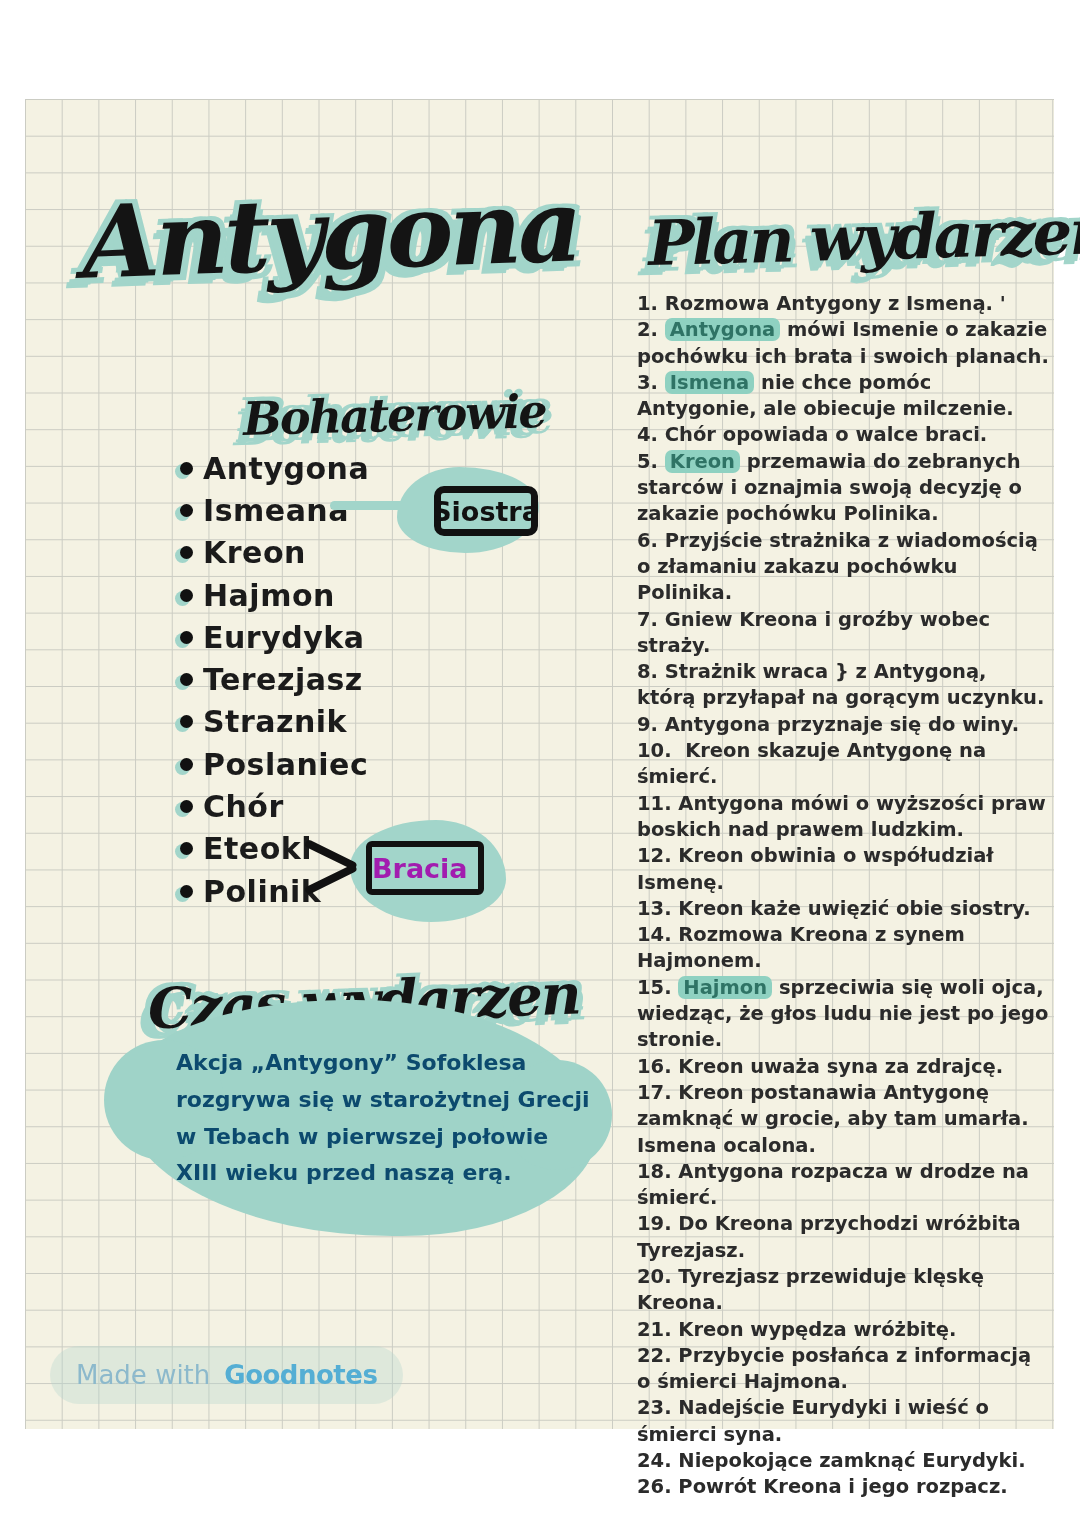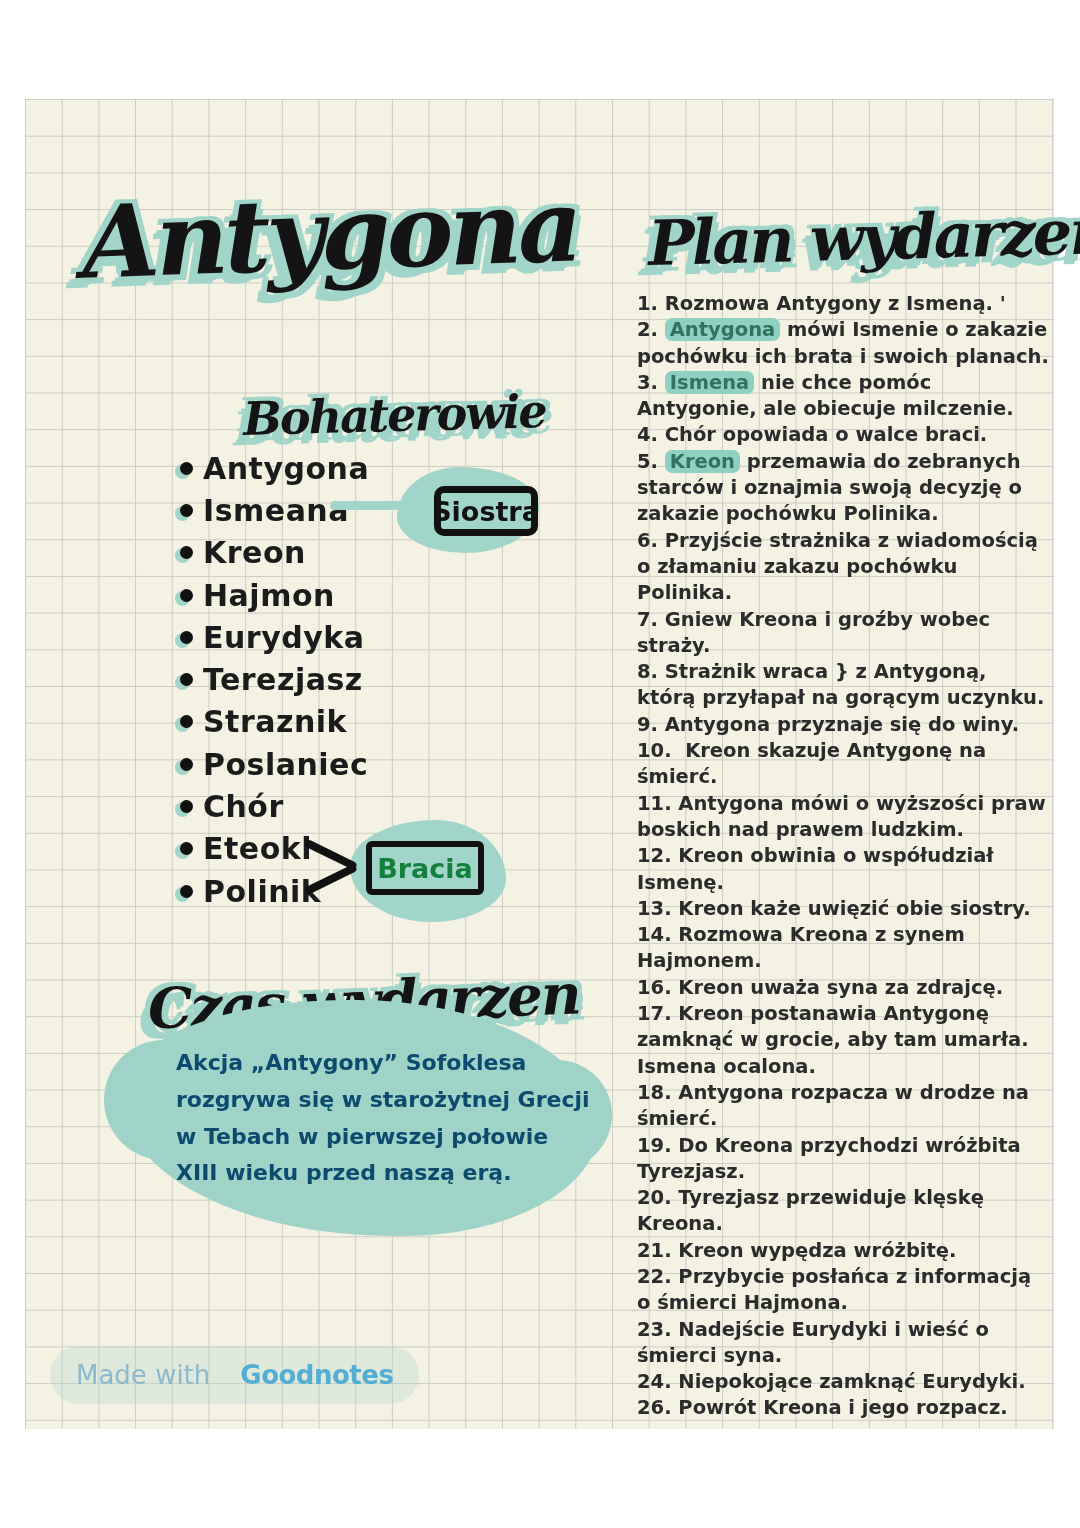--- a/index.html
+++ b/index.html
@@ -34,40 +34,40 @@
   .sister-cloud{position:absolute;left:397px;top:467px;width:142px;height:86px;background:#a2d5ca;
     border-radius:44% 56% 52% 48% / 58% 46% 54% 42%;}
   .sister-box{position:absolute;left:434px;top:486px;width:104px;height:50px;border:7px solid #111;
     border-radius:10px;display:flex;align-items:center;justify-content:center;
     font-size:27px;font-weight:bold;color:#111;box-sizing:border-box;}
   .sister-line{position:absolute;left:330px;top:501px;width:92px;height:9px;background:#a2d5ca;border-radius:5px;}
 
   .brothers-cloud{position:absolute;left:350px;top:820px;width:156px;height:102px;background:#a2d5ca;
     border-radius:55% 45% 48% 52% / 46% 58% 42% 54%;}
   .brothers-box{position:absolute;left:366px;top:841px;width:118px;height:54px;border:6px solid #111;
-    border-radius:6px;display:flex;align-items:center;justify-content:center;
-    font-size:27px;font-weight:bold;color:#15803d;box-sizing:border-box;}
+    border-radius:6px;display:flex;align-items:center;
+    font-size:27px;font-weight:bold;color:#a21caf;box-sizing:border-box;}
   .brothers-angle{position:absolute;left:300px;top:834px;width:62px;height:66px;}
   .angle-bar{position:absolute;top:29px;left:0;width:56px;height:8px;background:#111;border-radius:4px;transform-origin:100% 50%;}
   .angle-bar.b1{transform:rotate(26deg);}
   .angle-bar.b2{transform:rotate(-26deg);}
 
   .time-blob{position:absolute;left:122px;top:1000px;width:476px;height:236px;background:#9fd3c8;
     border-radius:48% 52% 42% 58% / 40% 56% 46% 60%;}
   .time-blob:before{content:"";position:absolute;left:-18px;top:40px;width:120px;height:120px;background:#9fd3c8;border-radius:50%;}
   .time-blob:after{content:"";position:absolute;right:-14px;top:60px;width:110px;height:110px;background:#9fd3c8;border-radius:50%;}
   .time-text{position:absolute;left:176px;top:1045px;width:420px;}
   .time-line{font-size:22px;font-weight:bold;color:#0c4a6e;line-height:36.8px;white-space:nowrap;}
 
   .plan-list{position:absolute;left:637px;top:291px;width:414px;}
   .plan-item{font-size:19.5px;font-weight:bold;color:#2b2b2b;line-height:26.3px;white-space:pre-wrap;}
   .hl{background:#8fd1c1;border-radius:7px;padding:0 5px;color:#2f7365;}
 
   .badge{position:absolute;left:50px;top:1346px;height:58px;padding:0 26px;border-radius:29px;
-    background:rgba(180,214,206,0.34);display:flex;align-items:center;gap:30px;}
+    background:rgba(180,214,206,0.34);display:flex;align-items:center;gap:14px;}
   .made{font-size:26px;color:#8cb9cc;}
   .brand{font-size:26px;font-weight:bold;color:#54aed4;letter-spacing:-0.5px;}
 </style>
 </head>
 <body>
 
 <div class="paper"></div>
 
 <h1 class="script title">Antygona</h1>
 
@@ -153,20 +153,21 @@
     <div class="plan-item"><span>5. </span><span class="hl">Kreon</span><span> przemawia do zebranych starców i oznajmia swoją decyzję o zakazie pochówku Polinika.</span></div>
     <div class="plan-item"><span>6. </span><span>Przyjście strażnika z wiadomością o złamaniu zakazu pochówku Polinika.</span></div>
     <div class="plan-item"><span>7. </span><span>Gniew Kreona i groźby wobec straży.</span></div>
     <div class="plan-item"><span>8. </span><span>Strażnik wraca } z Antygoną, którą przyłapał na gorącym uczynku.</span></div>
     <div class="plan-item"><span>9. </span><span>Antygona przyznaje się do winy.</span></div>
     <div class="plan-item"><span>10. </span><span> Kreon skazuje Antygonę na śmierć.</span></div>
     <div class="plan-item"><span>11. </span><span>Antygona mówi o wyższości praw boskich nad prawem ludzkim.</span></div>
     <div class="plan-item"><span>12. </span><span>Kreon obwinia o współudział Ismenę.</span></div>
     <div class="plan-item"><span>13. </span><span>Kreon każe uwięzić obie siostry.</span></div>
     <div class="plan-item"><span>14. </span><span>Rozmowa Kreona z synem Hajmonem.</span></div>
+    <div class="plan-item"><span>15. </span><span class="hl">Hajmon</span><span> sprzeciwia się woli ojca, wiedząc, że głos ludu nie jest po jego stronie.</span></div>
     <div class="plan-item"><span>16. </span><span>Kreon uważa syna za zdrajcę.</span></div>
     <div class="plan-item"><span>17. </span><span>Kreon postanawia Antygonę zamknąć w grocie, aby tam umarła. Ismena ocalona.</span></div>
     <div class="plan-item"><span>18. </span><span>Antygona rozpacza w drodze na śmierć.</span></div>
     <div class="plan-item"><span>19. </span><span>Do Kreona przychodzi wróżbita Tyrezjasz.</span></div>
     <div class="plan-item"><span>20. </span><span>Tyrezjasz przewiduje klęskę Kreona.</span></div>
     <div class="plan-item"><span>21. </span><span>Kreon wypędza wróżbitę.</span></div>
     <div class="plan-item"><span>22. </span><span>Przybycie posłańca z informacją o śmierci Hajmona.</span></div>
     <div class="plan-item"><span>23. </span><span>Nadejście Eurydyki i wieść o śmierci syna.</span></div>
     <div class="plan-item"><span>24. </span><span>Niepokojące zamknąć Eurydyki.</span></div>
     <div class="plan-item"><span>26. </span><span>Powrót Kreona i jego rozpacz.</span></div>

